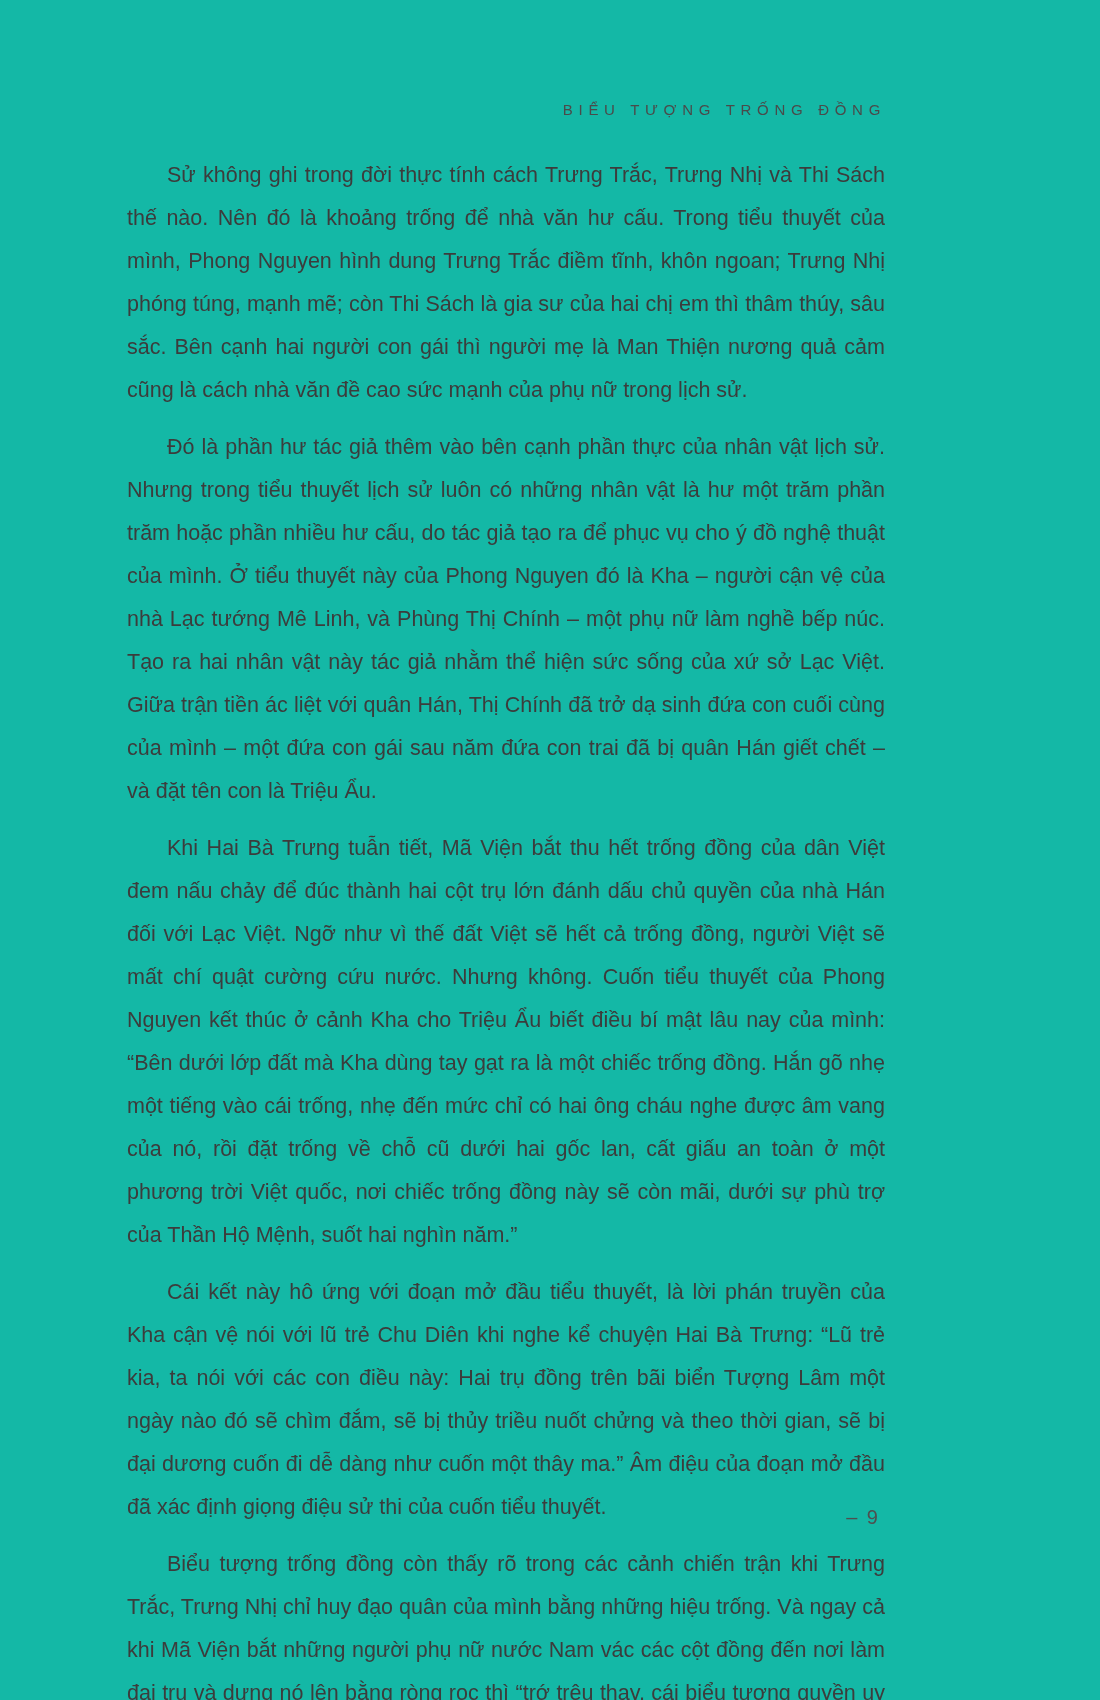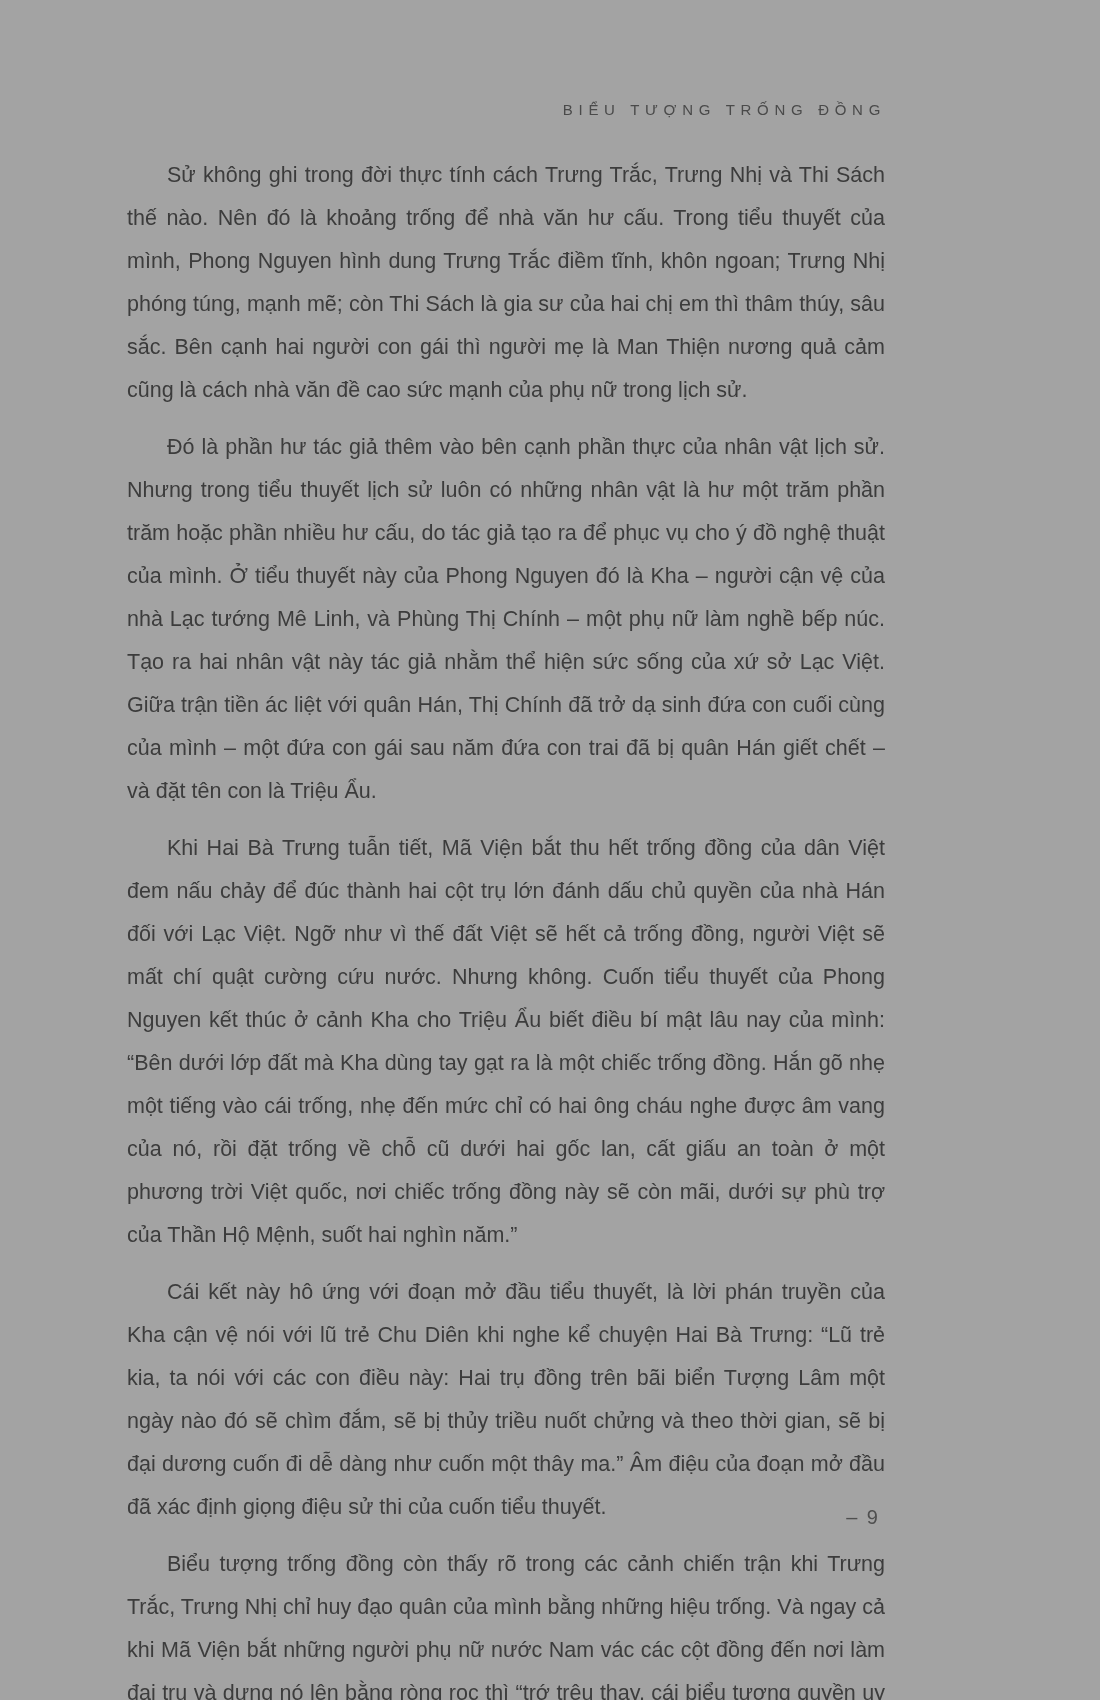--- a/index.html
+++ b/index.html
@@ -4,21 +4,21 @@
 <style>
   html, body {
     margin: 0;
     padding: 0;
     background: #ffffff;
   }
   .page {
     position: relative;
     width: 1100px;
     height: 1700px;
-    background: #a3a3a3;
+    background: #14b8a6;
     font-family: "Liberation Sans", "DejaVu Sans", sans-serif;
     overflow: hidden;
   }
   .running-head {
     position: absolute;
     top: 101px;
     right: 214px;
     font-size: 15px;
     font-weight: 400;
     letter-spacing: 0.38em;

